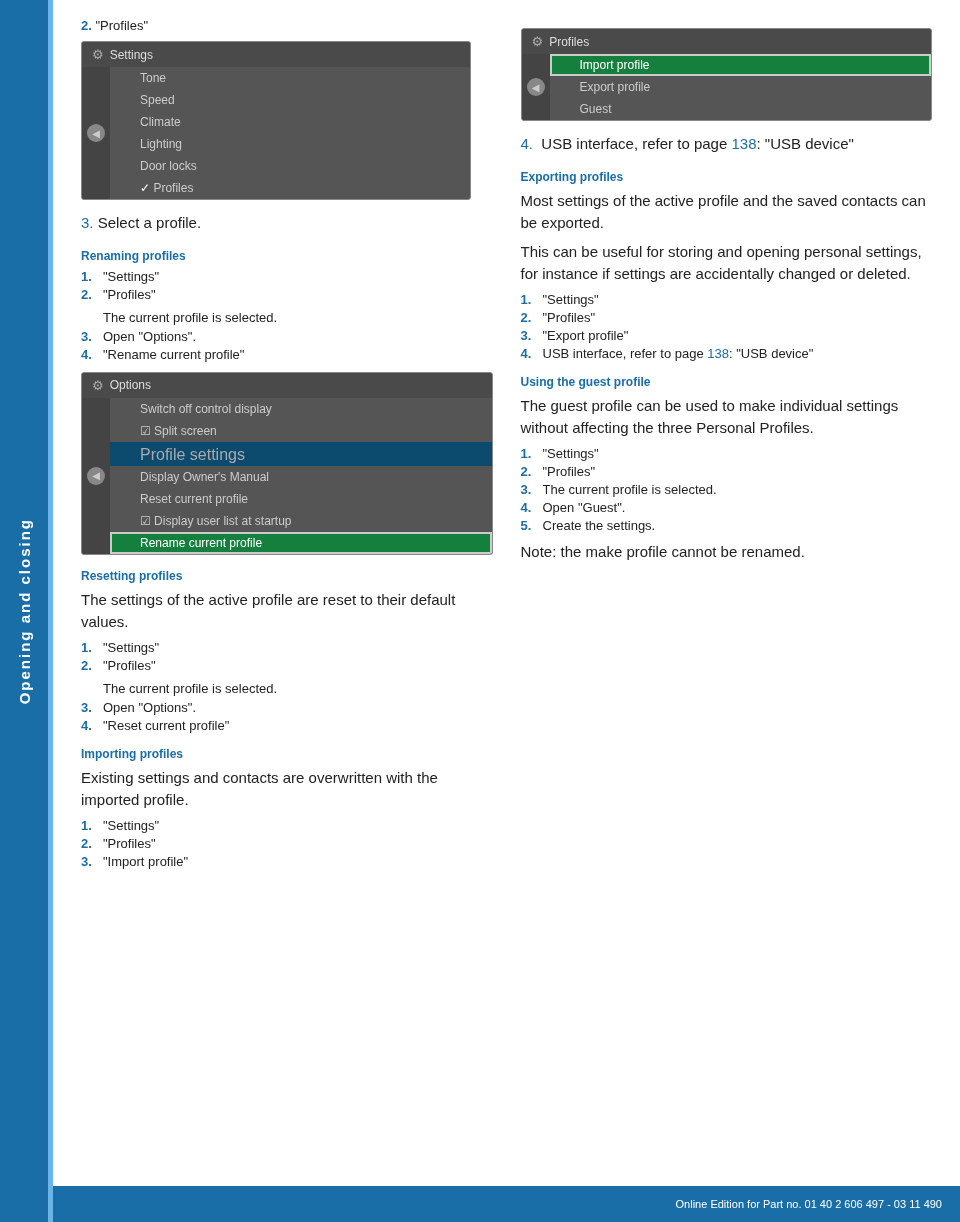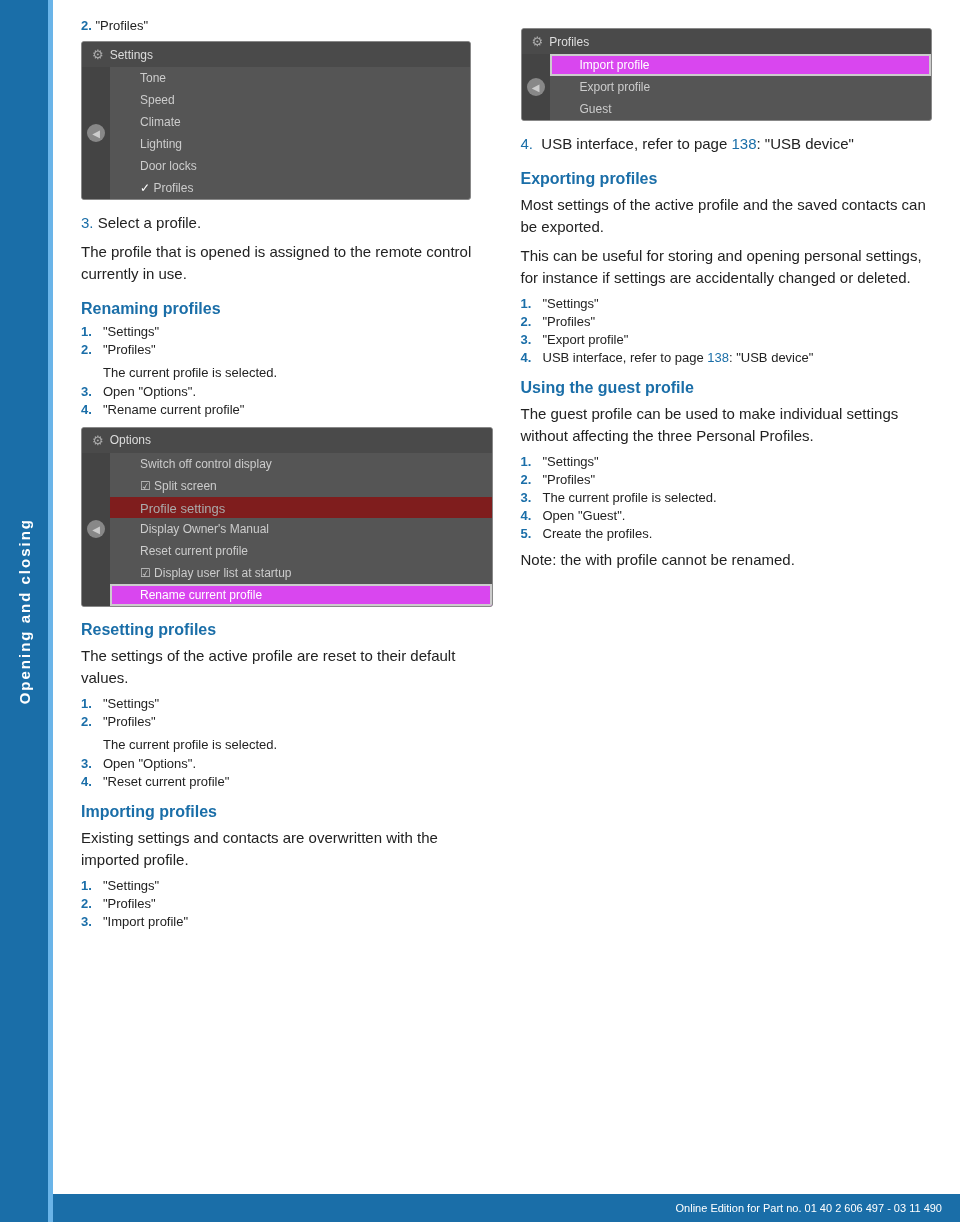--- a/index.html
+++ b/index.html
@@ -62,21 +62,21 @@
     .col-left {
       flex: 1;
     }
     .col-right {
       flex: 1;
     }
 
     
     .section-heading {
       color: #1a6ea8;
-      font-size: 16px;
+      font-size: 12px;
       font-weight: bold;
       margin-bottom: 6px;
       margin-top: 14px;
     }
 
     
     .num-list {
       list-style: none;
       padding: 0;
       margin: 0 0 8px 0;
@@ -137,21 +137,21 @@
       color: #ddd;
       font-size: 12px;
     }
     .screen-row {
       padding: 4px 30px;
       font-size: 12px;
       color: #ccc;
       cursor: default;
     }
     .screen-row.highlighted {
-      background: #d946ef;
+      background: #15803d;
       color: #fff;
       outline: 2px solid #ccc;
       outline-offset: -2px;
     }
     .screen-row.checked::before {
       content: '✓ ';
       color: #fff;
     }
     .screen-row.checkbox::before {
       content: '☑ ';
@@ -187,21 +187,21 @@
       bottom: 16px;
       font-size: 13px;
       color: #555;
       font-weight: bold;
     }
     .footer-bar {
       position: absolute;
       bottom: 0;
       left: 53px;
       right: 0;
-      height: 28px;
+      height: 36px;
       background: #1a6ea8;
       display: flex;
       align-items: center;
       justify-content: flex-end;
       padding-right: 18px;
     }
     .footer-text {
       color: #fff;
       font-size: 11px;
     }
@@ -261,21 +261,20 @@
             <div class="screen-row">Door locks</div>
             <div class="screen-row checked">Profiles</div>
           </div>
         </div>
       </div>
 
       <div class="para">
         <span class="blue-link">3.</span>
         <span>Select a profile.</span>
       </div>
-      <div class="para">The profile that is opened is assigned to the remote control currently in use.</div>
 
       <div class="section-heading">Renaming profiles</div>
       <ol class="num-list">
         <li>
           <span class="num">1.</span>
           <span class="text">"Settings"</span>
         </li>
         <li>
           <span class="num">2.</span>
           <span class="text">"Profiles"</span>
@@ -298,21 +297,21 @@
           <span class="gear-icon">⚙</span>
           <span class="title">Options</span>
         </div>
         <div class="screen-side">
           <div class="screen-nav">
             <div class="screen-nav-btn">◀</div>
           </div>
           <div class="screen-main">
             <div class="screen-row">Switch off control display</div>
             <div class="screen-row checkbox">Split screen</div>
-            <div class="screen-row" style="color:#aaa; font-size:13px; padding: 4px 30px 2px; background:#7f1d1d;">Profile settings</div>
+            <div class="screen-row" style="color:#aaa; font-size:16px; padding: 4px 30px 2px; background:#0c4a6e;">Profile settings</div>
             <div class="screen-row">Display Owner's Manual</div>
             <div class="screen-row">Reset current profile</div>
             <div class="screen-row checkbox">Display user list at startup</div>
             <div class="screen-row highlighted">Rename current profile</div>
           </div>
         </div>
       </div>
 
       <div class="section-heading">Resetting profiles</div>
       <div class="para">The settings of the active profile are reset to their default values.</div>
@@ -417,24 +416,24 @@
         <li>
           <span class="num">3.</span>
           <span class="text">The current profile is selected.</span>
         </li>
         <li>
           <span class="num">4.</span>
           <span class="text">Open "Guest".</span>
         </li>
         <li>
           <span class="num">5.</span>
-          <span class="text">Create the profiles.</span>
-        </li>
-      </ol>
-      <div class="para">Note: the with profile cannot be renamed.</div>
+          <span class="text">Create the settings.</span>
+        </li>
+      </ol>
+      <div class="para">Note: the make profile cannot be renamed.</div>
 
     </div>
 
   </div>
 </div>
 
 <div class="page-num">34</div>
 
 <div class="footer-bar">
   <span class="footer-text">Online Edition for Part no. 01 40 2 606 497 - 03 11 490</span>

